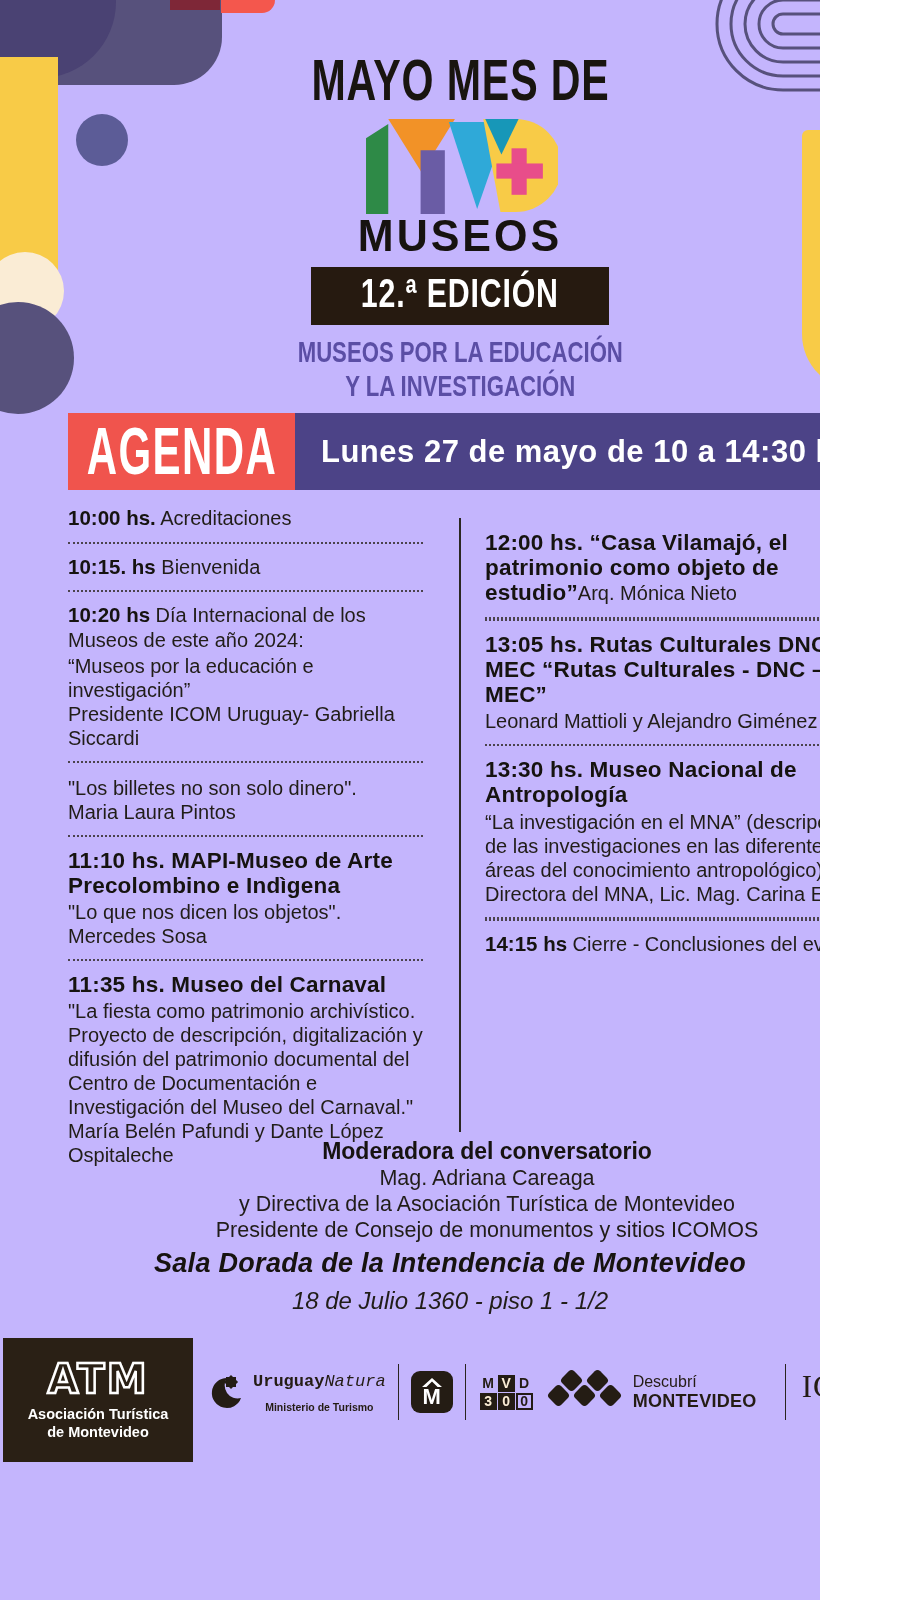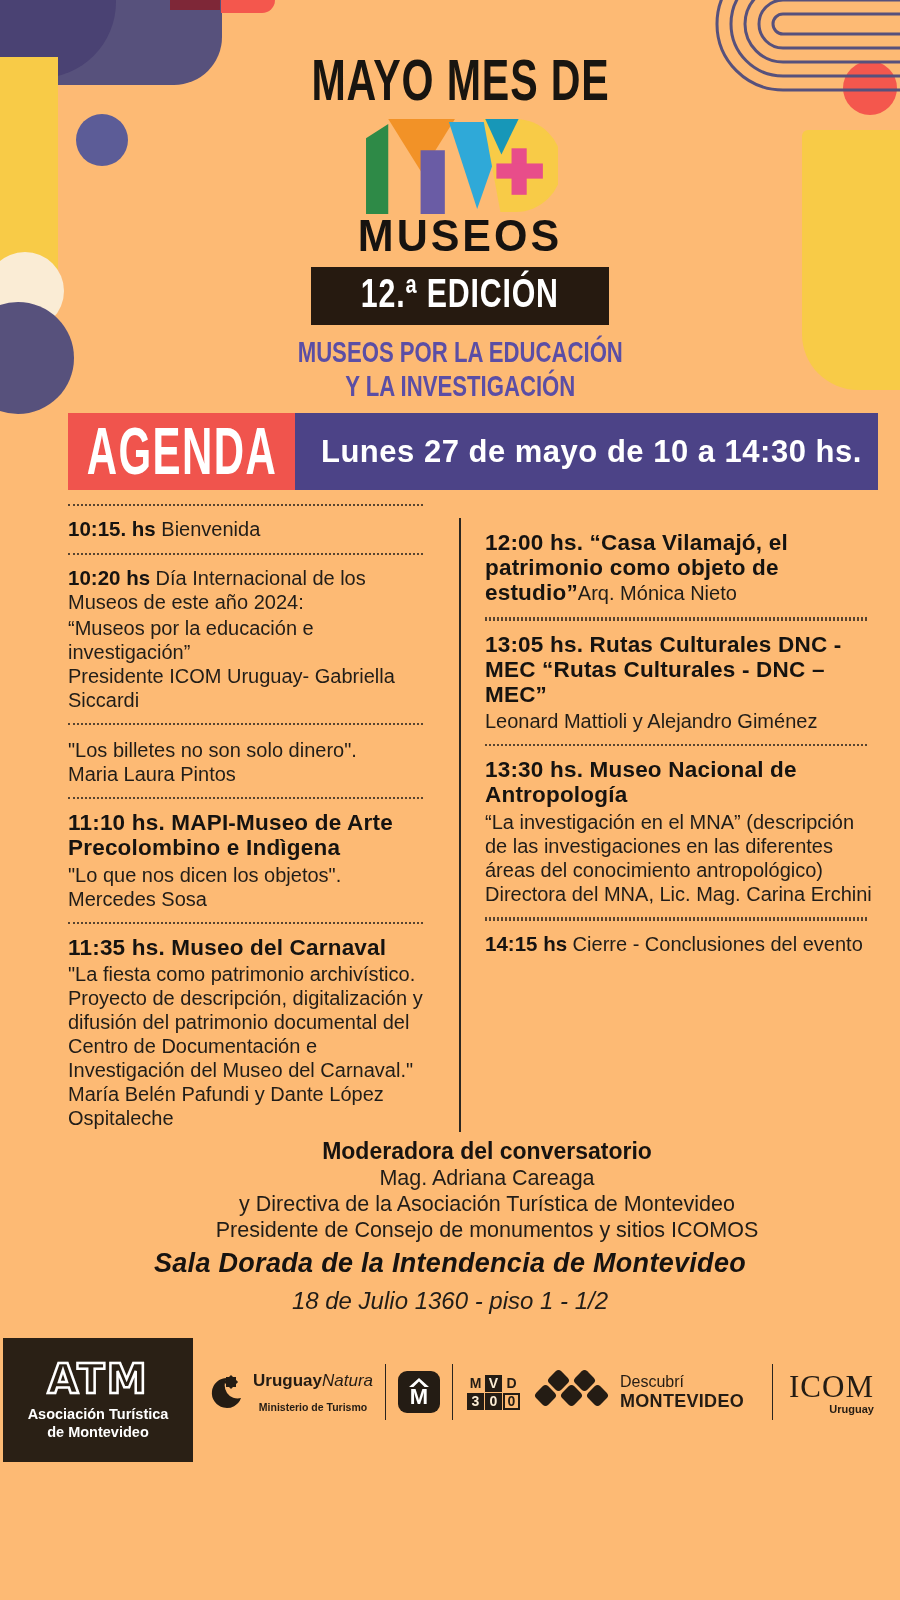--- a/index.html
+++ b/index.html
@@ -1,16 +1,16 @@
 <!DOCTYPE html>
 <html><head>
 <meta charset="utf-8">
 <style>
   html,body{margin:0;padding:0;}
-  .poster{position:relative;width:900px;height:1600px;background:#fdba74;overflow:hidden;
+  .poster{position:relative;width:820px;height:1600px;background:#c4b5fd;overflow:hidden;
           font-family:"Liberation Sans",sans-serif;color:#1d1a16;}
   
   .dec{position:absolute;}
   .dec-slate-top{left:-40px;top:-60px;width:262px;height:145px;background:#57517C;border-radius:0 0 48px 0;}
   .dec-dark-quarter{left:-36px;top:-74px;width:152px;height:152px;background:#4A4273;border-radius:50%;}
   .dec-maroon{left:170px;top:0;width:50px;height:10px;background:#7E2737;}
   .dec-red-tab{left:221px;top:0;width:54px;height:13px;background:#F4574D;border-radius:0 0 14px 0;}
   .dec-yellow-left{left:0;top:57px;width:58px;height:240px;background:#F8CB47;}
   .dec-olive{left:0;top:57px;width:58px;height:28px;background:#6E6433;}
   .dec-purple-dot{left:76px;top:114px;width:52px;height:52px;background:#5C5C97;border-radius:50%;}
@@ -57,21 +57,21 @@
   
   .atm-box{position:absolute;left:3px;top:1338px;width:190px;height:124px;background:#2A2015;
            display:flex;flex-direction:column;align-items:center;justify-content:center;}
   .atm-word{font-family:"DejaVu Sans",sans-serif;font-size:40px;font-weight:900;letter-spacing:2px;
             color:#2A2015;-webkit-text-stroke:2.5px #fff;line-height:1;}
   .atm-sub{color:#fff;font-size:14.5px;font-weight:700;line-height:1.25;margin-top:6px;text-align:center;}
   .logo-row{position:absolute;left:205px;top:1352px;width:688px;height:80px;display:flex;align-items:center;}
   .lr-div{width:1px;height:56px;background:#2a241e;margin:0 12px;}
   .natura{display:flex;align-items:center;}
   .natura-txt{margin-left:8px;text-align:center;}
-  .natura-brand{font-size:17px;color:#241c14;white-space:nowrap;}
+  .natura-brand{font-size:17px;color:#241c14;white-space:nowrap;font-family:Liberation Mono, monospace;}
   .natura-brand b{font-weight:800;}
   .natura-brand i{font-style:italic;}
   .natura-sub{font-size:10.5px;font-weight:700;color:#241c14;margin-top:10px;}
   .im-logo{width:42px;height:42px;background:#241c14;border-radius:9px;position:relative;}
   .im-logo .hat{position:absolute;left:11px;top:7px;width:20px;height:9px;border:3px solid #fff;border-bottom:none;border-left-width:3px;
                 transform:perspective(10px);clip-path:polygon(0 100%,50% 0,100% 100%,78% 100%,50% 38%,22% 100%);background:#fff;border:none;}
   .im-logo .m{position:absolute;left:0;right:0;bottom:3px;text-align:center;color:#fff;font-weight:800;font-size:22px;}
   .mvd300{display:grid;grid-template-columns:repeat(3,17px);grid-auto-rows:17px;gap:1px;margin-left:2px;}
   .mv-cell{display:flex;align-items:center;justify-content:center;font-size:14px;font-weight:900;color:#241c14;}
   .mv-cell.fill{background:#241c14;color:#FAECD5;}
@@ -139,20 +139,23 @@
       <span>AGENDA</span>
     </div>
     <div class="banner-purple">
       <span>Lunes 27 de mayo de 10 a 14:30 hs.</span>
     </div>
   </div>
 
   <div class="vline"></div>
 
   <div class="colm col-left">
+    <div class="item">
+      <p class="iline"><span class="ih">10:00 hs.</span><span class="ir"> Acreditaciones</span></p>
+    </div>
     <div class="dots"></div>
     <div class="item">
       <p class="iline"><span class="ih">10:15. hs</span><span class="ir"> Bienvenida</span></p>
     </div>
     <div class="dots"></div>
     <div class="item">
       <p class="iline"><span class="ih">10:20 hs</span><span class="ir"> Día Internacional de los Museos de este año 2024:</span></p>
       <div class="ib">“Museos por la educación e investigación”
 Presidente ICOM Uruguay- Gabriella Siccardi</div>
     </div>

